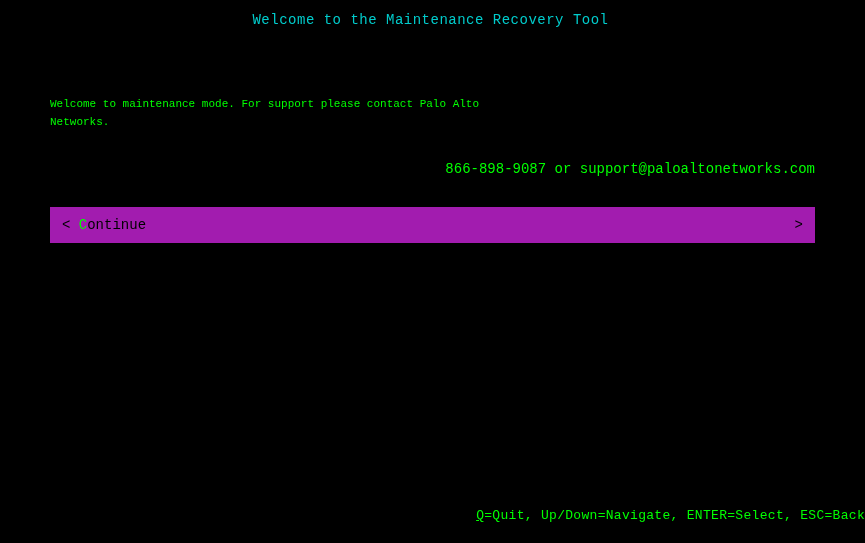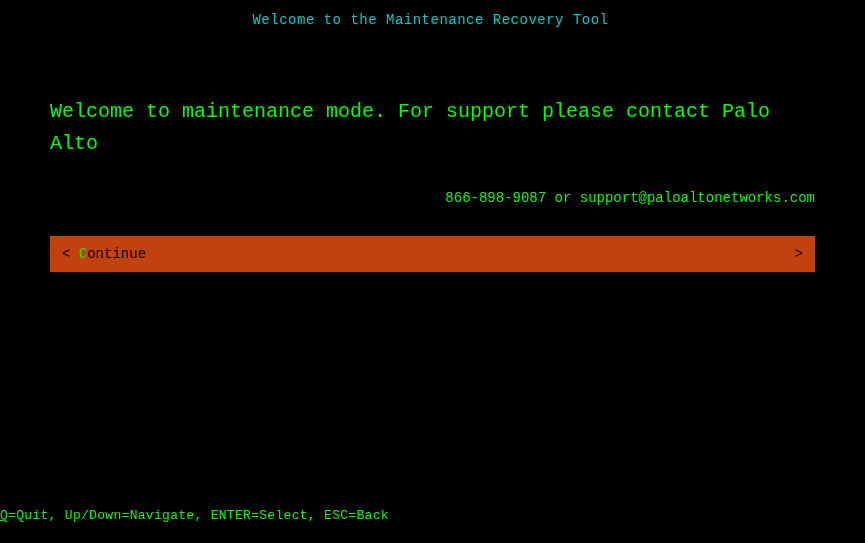--- a/index.html
+++ b/index.html
@@ -37,36 +37,36 @@
     .content-area {
       flex: 1;
       display: flex;
       flex-direction: column;
       justify-content: flex-start;
       padding: 60px 50px 0 50px;
     }
 
     .welcome-text {
       color: #00ff00;
-      font-size: 20px;
+      font-size: 11px;
       line-height: 1.6;
       margin-bottom: 30px;
     }
 
     .contact-info {
       text-align: right;
       color: #00ff00;
       font-size: 14px;
       margin-bottom: 30px;
     }
 
     .button-row {
       width: calc(100% + 0px);
       margin: 0 -0px;
-      background-color: #c2410c;
+      background-color: #a21caf;
       display: flex;
       align-items: center;
       justify-content: space-between;
       padding: 6px 12px;
       min-height: 36px;
     }
 
     .button-left {
       color: #000000;
       font-size: 14px;
@@ -81,21 +81,21 @@
       color: #000000;
       font-size: 14px;
       font-family: 'Courier New', Courier, monospace;
     }
 
     .footer {
       position: absolute;
       bottom: 20px;
       left: 0;
       right: 0;
-      text-align: left;
+      text-align: right;
       color: #00ff00;
       font-size: 13px;
       letter-spacing: 0.3px;
     }
 
     .footer .key-q {
       color: #00ff00;
       text-decoration: underline;
     }
   </style>
@@ -105,20 +105,21 @@
 <div class="screen">
 
   <div class="title-bar">
     <span>Welcome to the Maintenance Recovery Tool</span>
   </div>
 
   <div class="content-area">
 
     <div class="welcome-text">
       <div>Welcome to maintenance mode. For support please contact Palo Alto</div>
+      <div>Networks.</div>
     </div>
 
     <div class="contact-info">866-898-9087 or support@paloaltonetworks.com</div>
 
     <div class="button-row">
       <span class="button-left">
         <span>&lt; </span><span class="button-label-c">C</span><span>ontinue</span>
       </span>
       <span class="button-right"> &gt;</span>
     </div>

